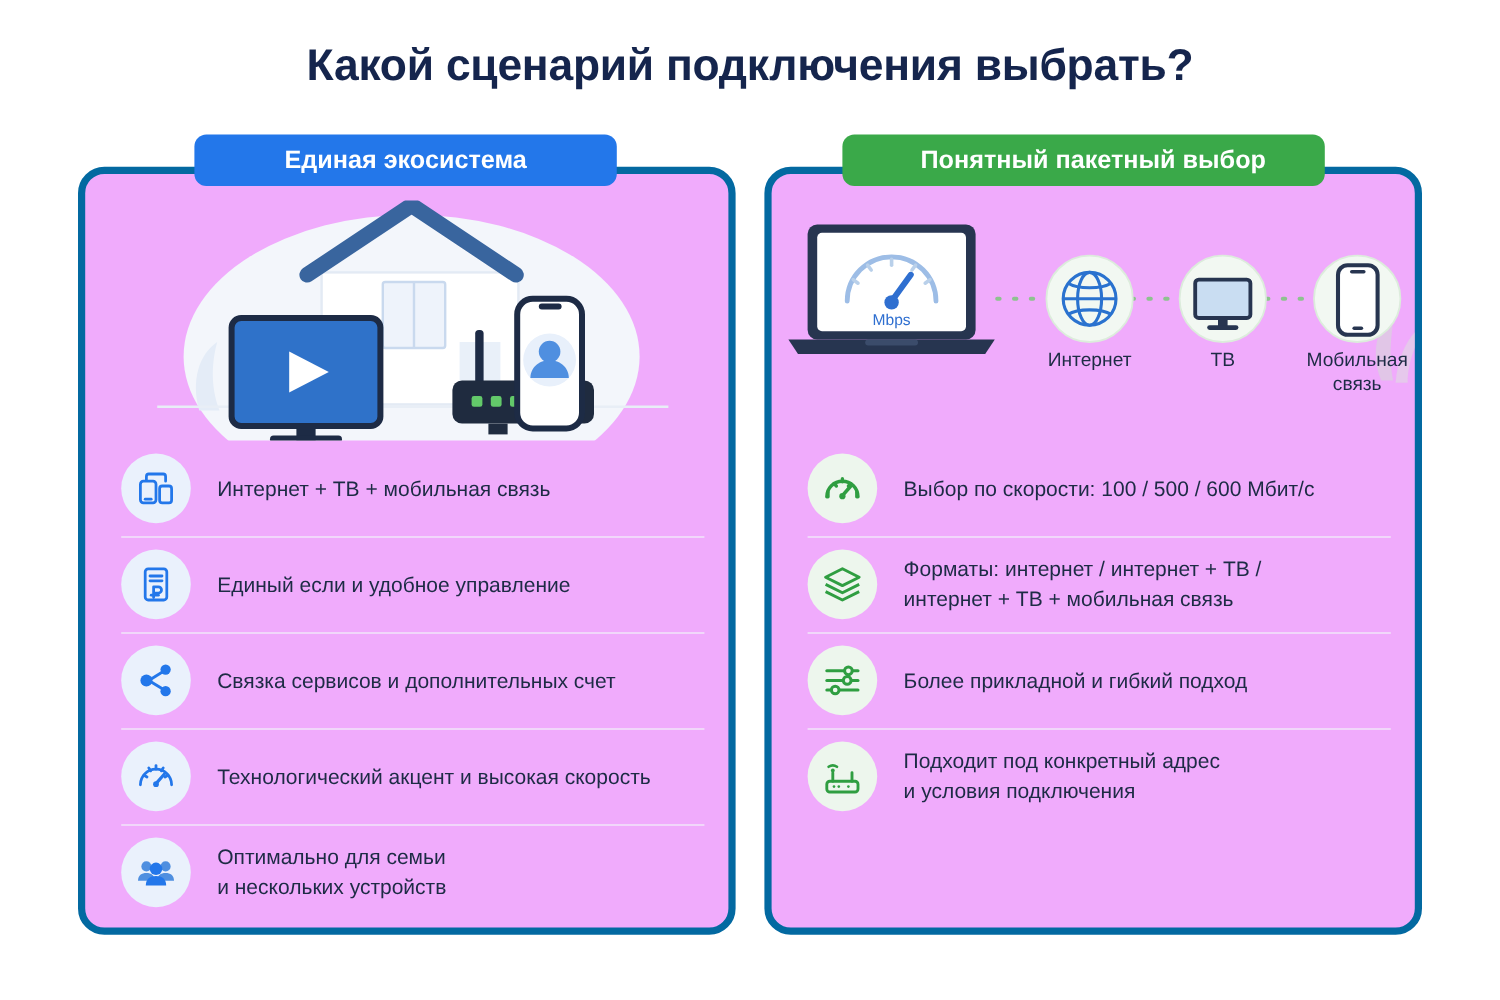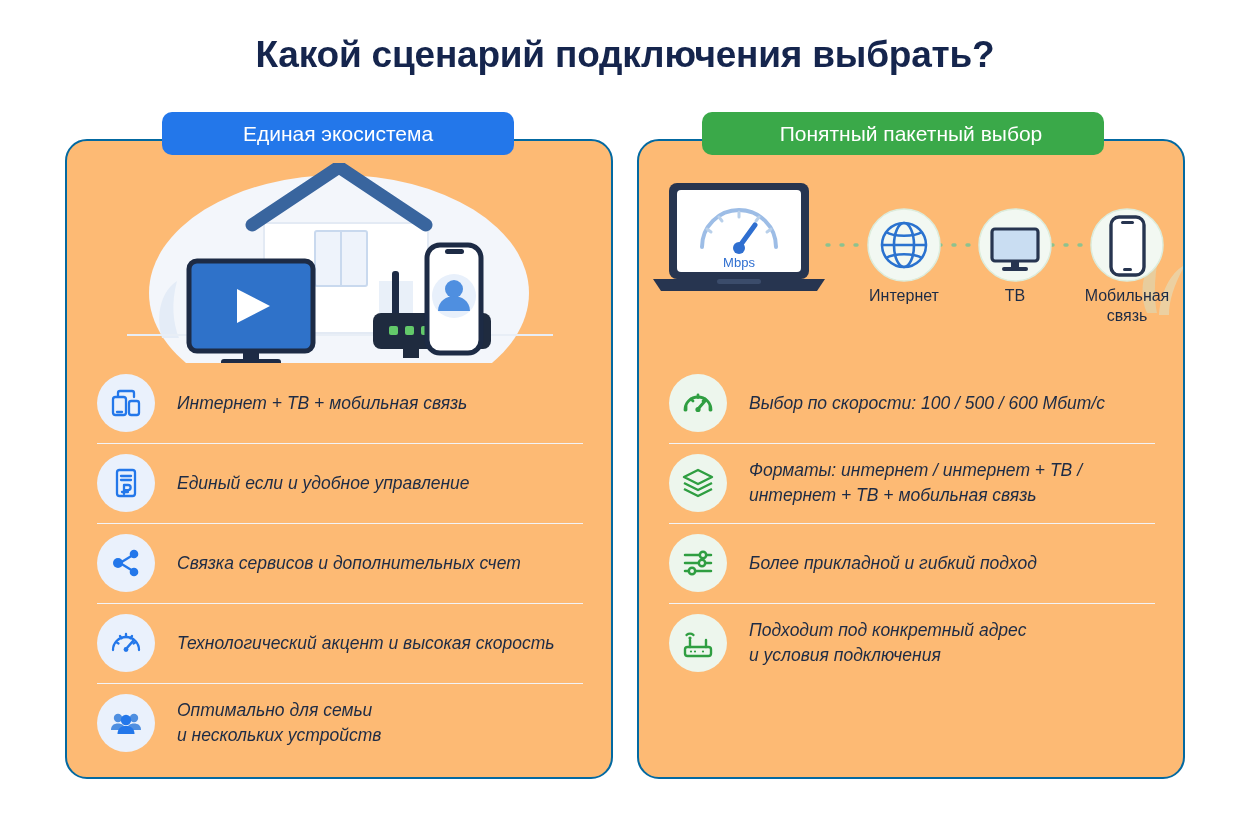--- a/index.html
+++ b/index.html
@@ -35,41 +35,41 @@
     color: #15254d;
     letter-spacing: -0.2px;
   }
 
   
   .card {
     position: absolute;
     top: 139px;
     width: 548px;
     height: 640px;
-    background: #fdba74;
-    border: 2px solid #0369a1;
+    background: #f0abfc;
+    border: 6px solid #0369a1;
     border-radius: 22px;
     box-sizing: border-box;
     overflow: hidden;
   }
   .card-left  { left: 65px; }
   .card-right { left: 637px; }
 
   
   .badge {
     position: absolute;
     top: 112px;
     height: 43px;
     border-radius: 10px;
     display: flex;
     align-items: center;
     justify-content: center;
     color: #ffffff;
     font-size: 21px;
-    font-weight: normal;
+    font-weight: bold;
     padding: 0 26px;
     box-sizing: border-box;
     z-index: 5;
     white-space: nowrap;
   }
   .badge-left {
     left: 162px;
     width: 352px;
     background: #2377ea;
   }
@@ -123,21 +123,20 @@
     justify-content: center;
     margin-right: 22px;
   }
   .icon-blue  { background: #eaf1fc; }
   .icon-green { background: #edf6ed; }
   .feature-text {
     font-size: 17.5px;
     line-height: 25px;
     color: #1d2b45;
     white-space: pre-line;
-    font-style: italic;
   }
 </style>
 </head>
 <body>
 
 <div class="page">
 
   <div class="title">Какой сценарий подключения выбрать?</div>
 
   <div class="badge badge-left">Единая экосистема</div>

